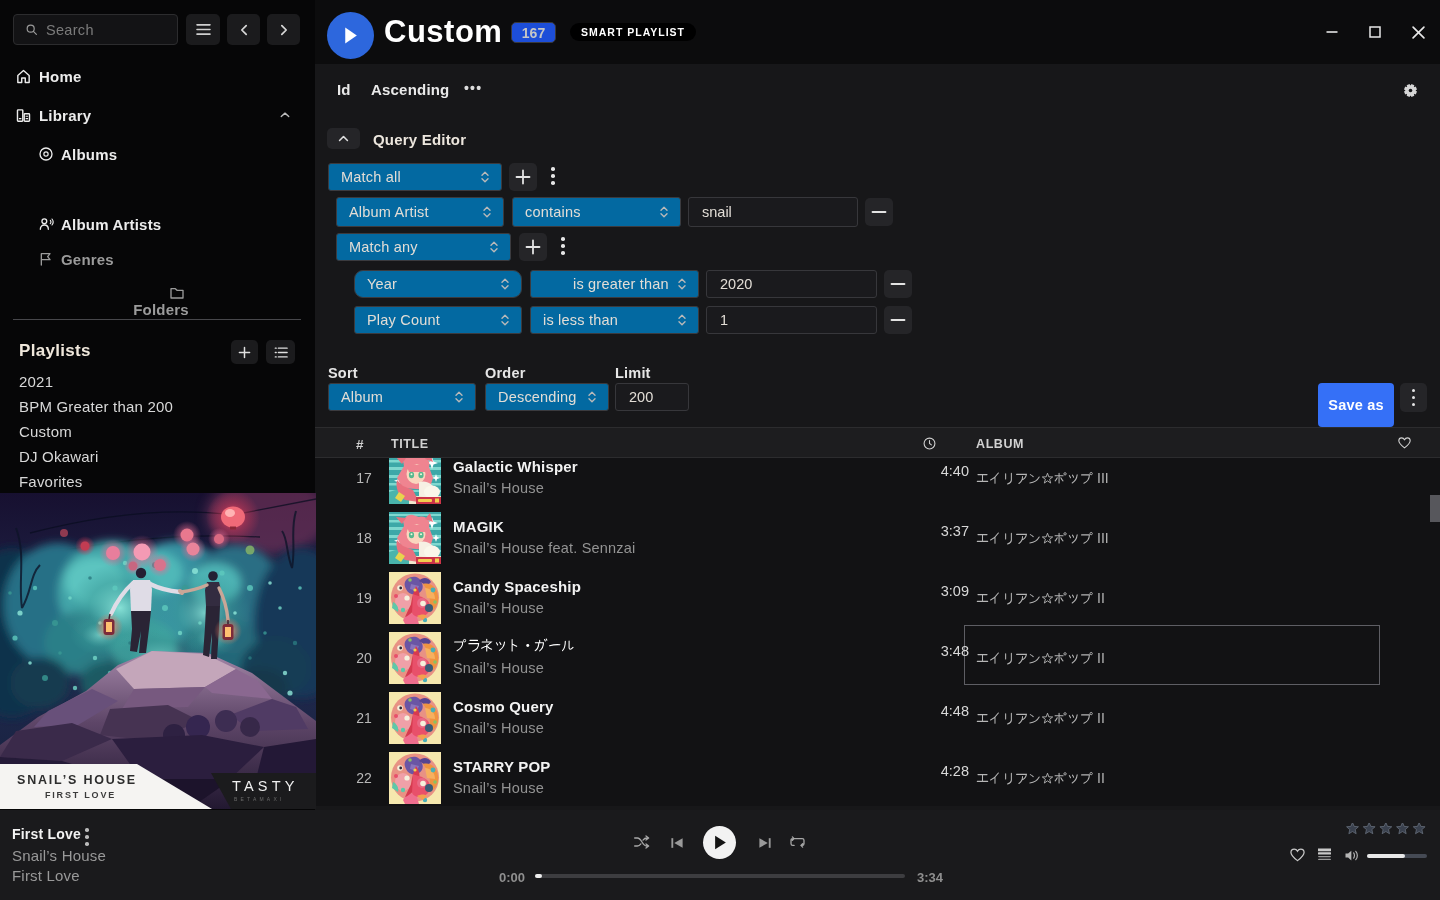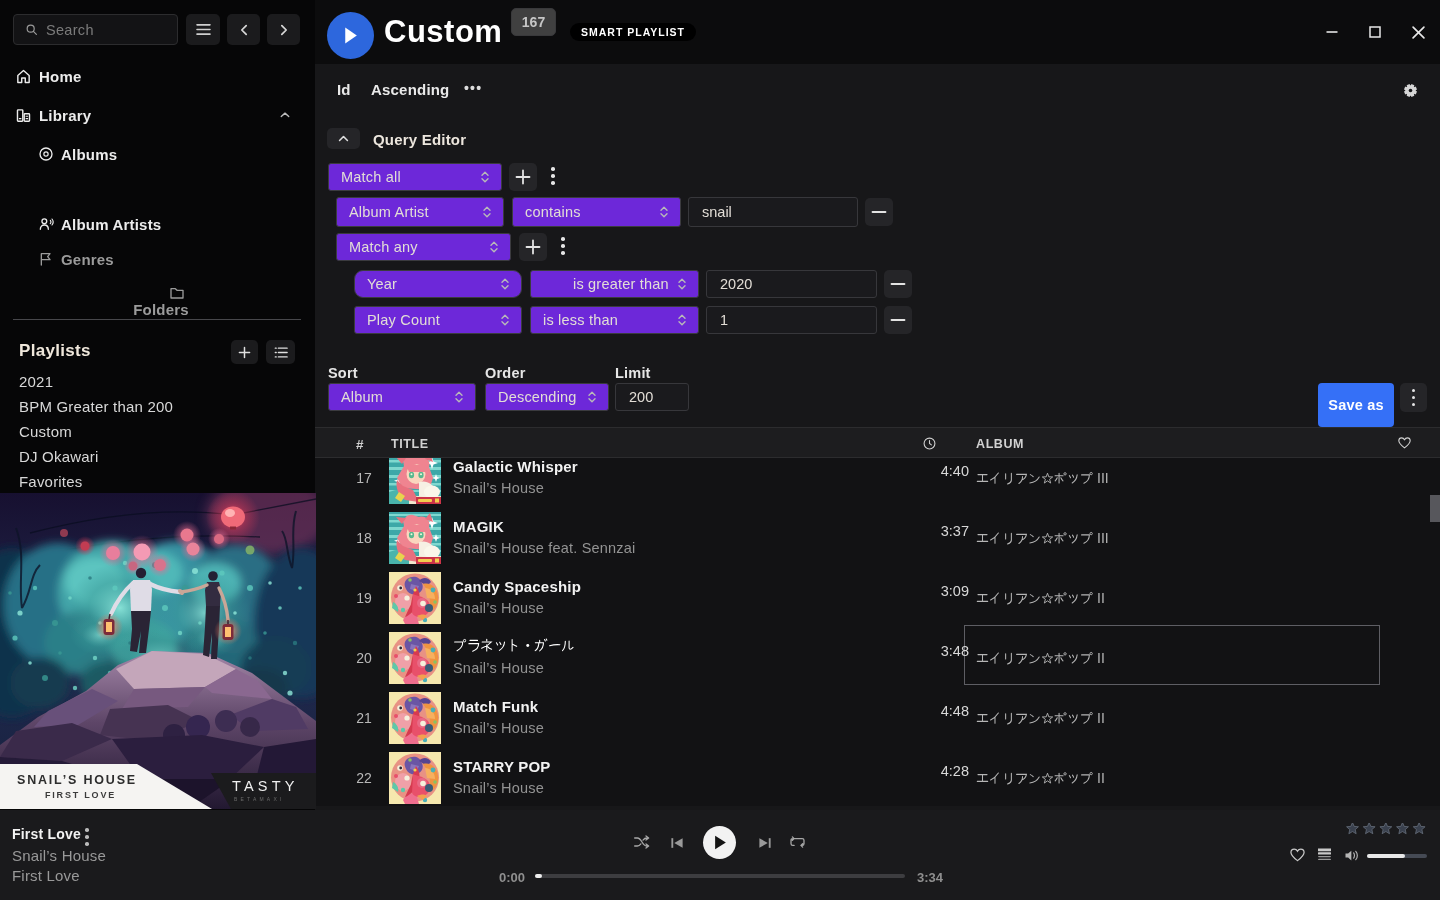--- a/index.html
+++ b/index.html
@@ -23,36 +23,36 @@
   .dim { color:#9b9b9b; }
   .plitem { position:absolute; left:19px; font-size:15px; color:#d8d8d8; letter-spacing:.2px; }
 
   
   #topband { position:absolute; left:0; top:0; width:1440px; height:64px; background:#0c0c0d; }
   #main { position:absolute; left:315px; top:64px; width:1125px; height:746px; background:#171719; }
   #playbtn { position:absolute; left:327px; top:12px; width:47px; height:47px; border-radius:50%;
     background:#2d67dd; display:flex; align-items:center; justify-content:center; z-index:6; }
   #ptitle { position:absolute; left:384px; top:14px; font-size:31px; font-weight:bold; color:#fff;
     letter-spacing:.5px; z-index:6; }
-  #pcount { position:absolute; left:511px; top:8px; width:45px; height:28px; background:#404040;
+  #pcount { position:absolute; left:511px; top:22px; width:45px; height:21px; background:#1d4ed8;
     border:1px solid #39393b; border-radius:5px; color:#c6c6c6; font-size:14px; font-weight:bold;
     display:flex; align-items:center; justify-content:center; z-index:6; }
   #spill { position:absolute; left:570px; top:23px; height:18px; padding:0 11px; background:#000;
     border-radius:9px; color:#fff; font-size:10.5px; font-weight:bold; letter-spacing:1px;
     display:flex; align-items:center; z-index:6; }
   .winctl { position:absolute; top:0; height:64px; display:flex; align-items:center; justify-content:center; z-index:6; color:#e8e8e8; }
 
   
   #idlbl { position:absolute; left:337px; top:81px; font-size:15px; font-weight:bold; color:#e9e9e9; }
   #asclbl { position:absolute; left:371px; top:81px; font-size:15px; font-weight:bold; color:#e9e9e9; letter-spacing:.2px; }
   #dots3h { position:absolute; left:464px; top:80px; font-size:14px; font-weight:bold; color:#dcdcdc; letter-spacing:1.2px; }
 
   
   .qbtn { position:absolute; background:#252528; border-radius:5px; display:flex; align-items:center; justify-content:center; color:#dcdcdc; }
-  .sel { position:absolute; height:28px; background:#6d28d9; border:1px solid #3b3b3f; border-radius:3px;
+  .sel { position:absolute; height:28px; background:#0369a1; border:1px solid #3b3b3f; border-radius:3px;
     color:#e2ddd6; font-size:14.5px; display:flex; align-items:center; padding-left:12px; letter-spacing:.2px; }
   .sel .car { position:absolute; right:9px; top:50%; margin-top:-7px; }
   .inp { position:absolute; height:28px; background:#1a1a1d; border:1px solid #37373b; border-radius:3px;
     color:#e2ddd6; font-size:14.5px; display:flex; align-items:center; padding-left:13px; }
   .vdots { position:absolute; width:4px; color:#e5e5e5; }
   .vdots i { display:block; width:3.5px; height:3.5px; border-radius:50%; background:#e5e5e5; margin:0 0 3.5px 0; }
   .flbl { position:absolute; font-size:14.5px; font-weight:bold; color:#e6e6e6; letter-spacing:.2px; }
   #saveas { position:absolute; left:1318px; top:383px; width:76px; height:44px; background:#3570f7;
     border-radius:4px; color:#fff; font-size:14.5px; font-weight:bold; display:flex; align-items:center;
     justify-content:center; letter-spacing:.2px; }
@@ -528,21 +528,21 @@
             <use href="#k-pu"></use>
           </svg>
           <span style="margin-left:4px;">II</span>
         </div>
     </div>
     <div class="trow" style="top:230px;">
       <div class="tnum">21</div>
       <svg class="thumb" viewBox="0 0 52 52">
           <use href="#thumb2"></use>
         </svg>
-      <div class="ttit">Match Funk</div>
+      <div class="ttit">Cosmo Query</div>
       <div class="tart">Snail’s House</div>
       <div class="tdur">4:48</div>
       <div class="talb">
           <svg class="kj">
             <use href="#k-e"></use>
           </svg>
           <svg class="kj">
             <use href="#k-i"></use>
           </svg>
           <svg class="kj">

